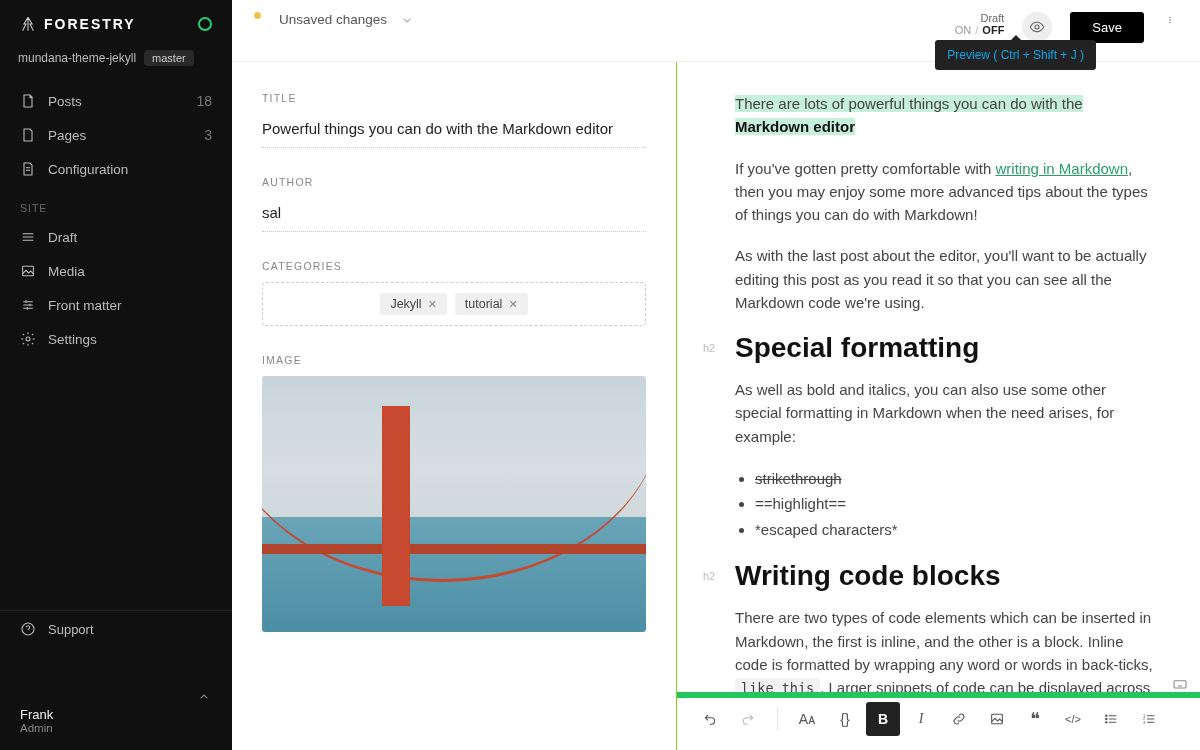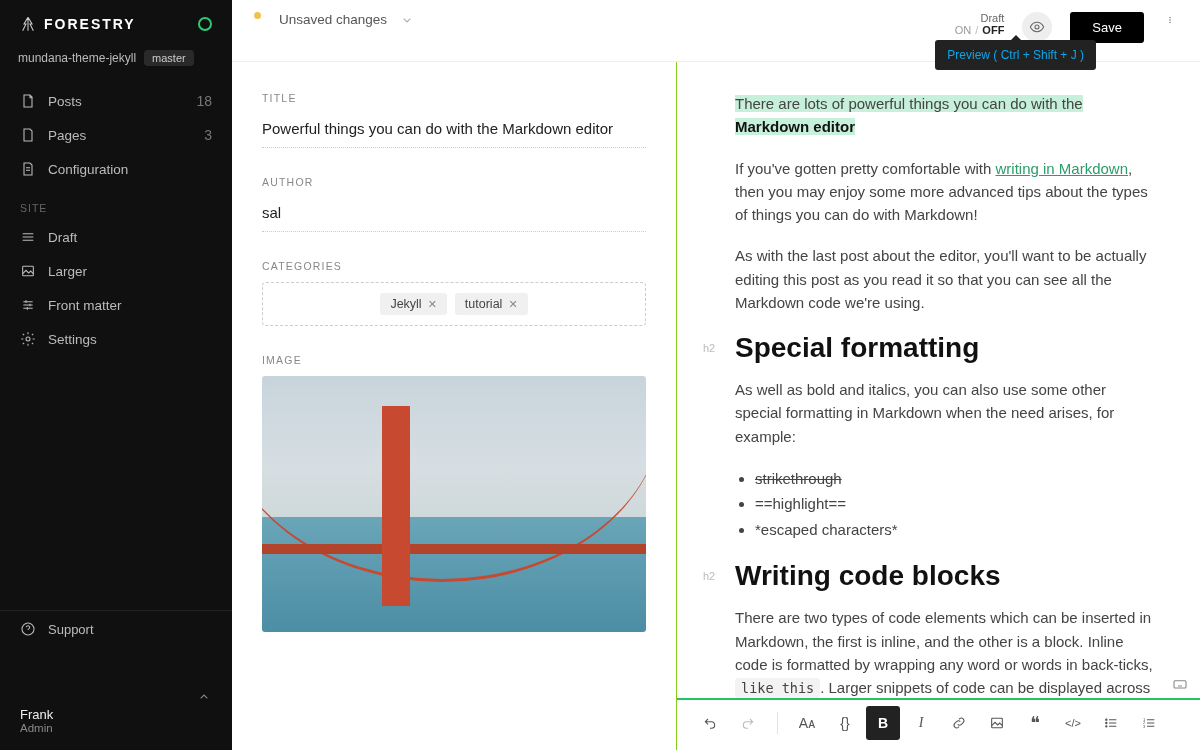--- a/index.html
+++ b/index.html
@@ -65,21 +65,21 @@
 .editor-scroll a { color: #2a9d6a; text-decoration: underline; }
 .editor-scroll strong { color: #111; font-weight: 700; }
 .h2 { font-size: 28px; font-weight: 700; color: #111; margin: 8px 0 14px; position: relative; }
 .h2-label { position: absolute; left: -32px; top: 10px; font-size: 11px; color: #bbb; font-weight: 400; }
 .editor-scroll ul { margin: 0 0 18px 20px; }
 .editor-scroll li { font-size: 15px; line-height: 1.7; color: #444; }
 .strike { text-decoration: line-through; }
 code.inline { background: #f3f3f3; padding: 2px 6px; border-radius: 3px; font-family: ui-monospace, Menlo, monospace; font-size: 13.5px; }
 .kbd-icon { position: absolute; right: 12px; bottom: 58px; color: #888; }
 
-.toolbar { position: absolute; bottom: 4px; left: 0; right: 0; height: 48px; border-top: 2px solid #22c55e; background: #fff; display: flex; align-items: center; padding: 0 16px; gap: 4px; }
+.toolbar { position: absolute; bottom: 10px; left: 0; right: 0; height: 48px; border-top: 6px solid #22c55e; background: #fff; display: flex; align-items: center; padding: 0 16px; gap: 4px; }
 .tbtn { width: 34px; height: 34px; display: flex; align-items: center; justify-content: center; color: #555; cursor: pointer; border-radius: 3px; font-size: 14px; }
 .tbtn.active { background: #222; color: #fff; }
 .tbtn.dim { color: #bbb; }
 .tsep { width: 1px; height: 22px; background: #e3e3e3; margin: 0 8px; }
 .tbtn svg { width: 16px; height: 16px; stroke: currentColor; fill: none; stroke-width: 1.6; }
 .tbtn .glyph { font-family: Georgia, serif; }
 </style>
 </head>
 <body>
 
@@ -136,21 +136,21 @@
         </span>
       <span>Draft</span>
     </div>
     <div class="nav-item">
       <span class="icon">
           <svg viewBox="0 0 24 24">
             <rect x="4" y="5" width="16" height="14" rx="1"></rect>
             <path d="M4 16l5-5 4 4 3-3 4 4"></path>
           </svg>
         </span>
-      <span>Larger</span>
+      <span>Media</span>
     </div>
     <div class="nav-item">
       <span class="icon">
           <svg viewBox="0 0 24 24">
             <path d="M5 7h14 M5 12h14 M5 17h14 M9 5v4 M15 10v4 M11 15v4"></path>
           </svg>
         </span>
       <span>Front matter</span>
     </div>
     <div class="nav-item">

